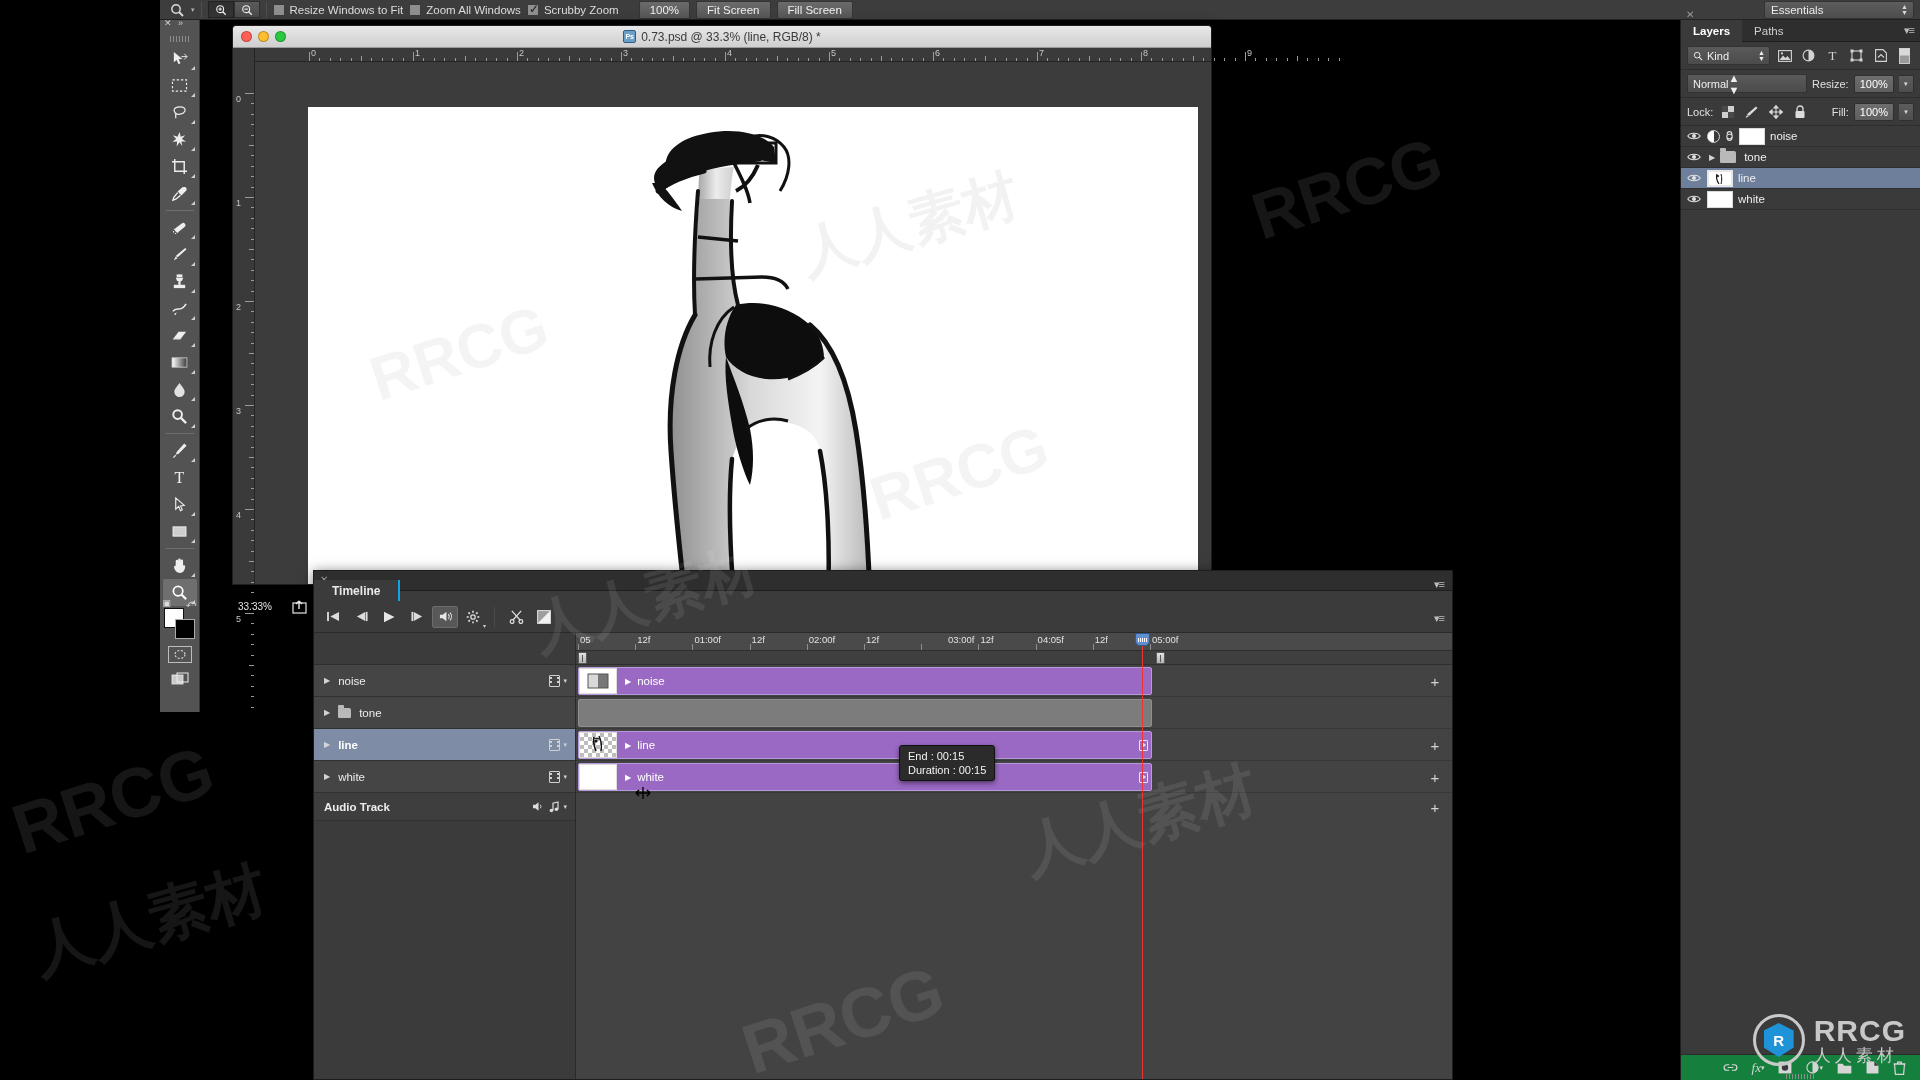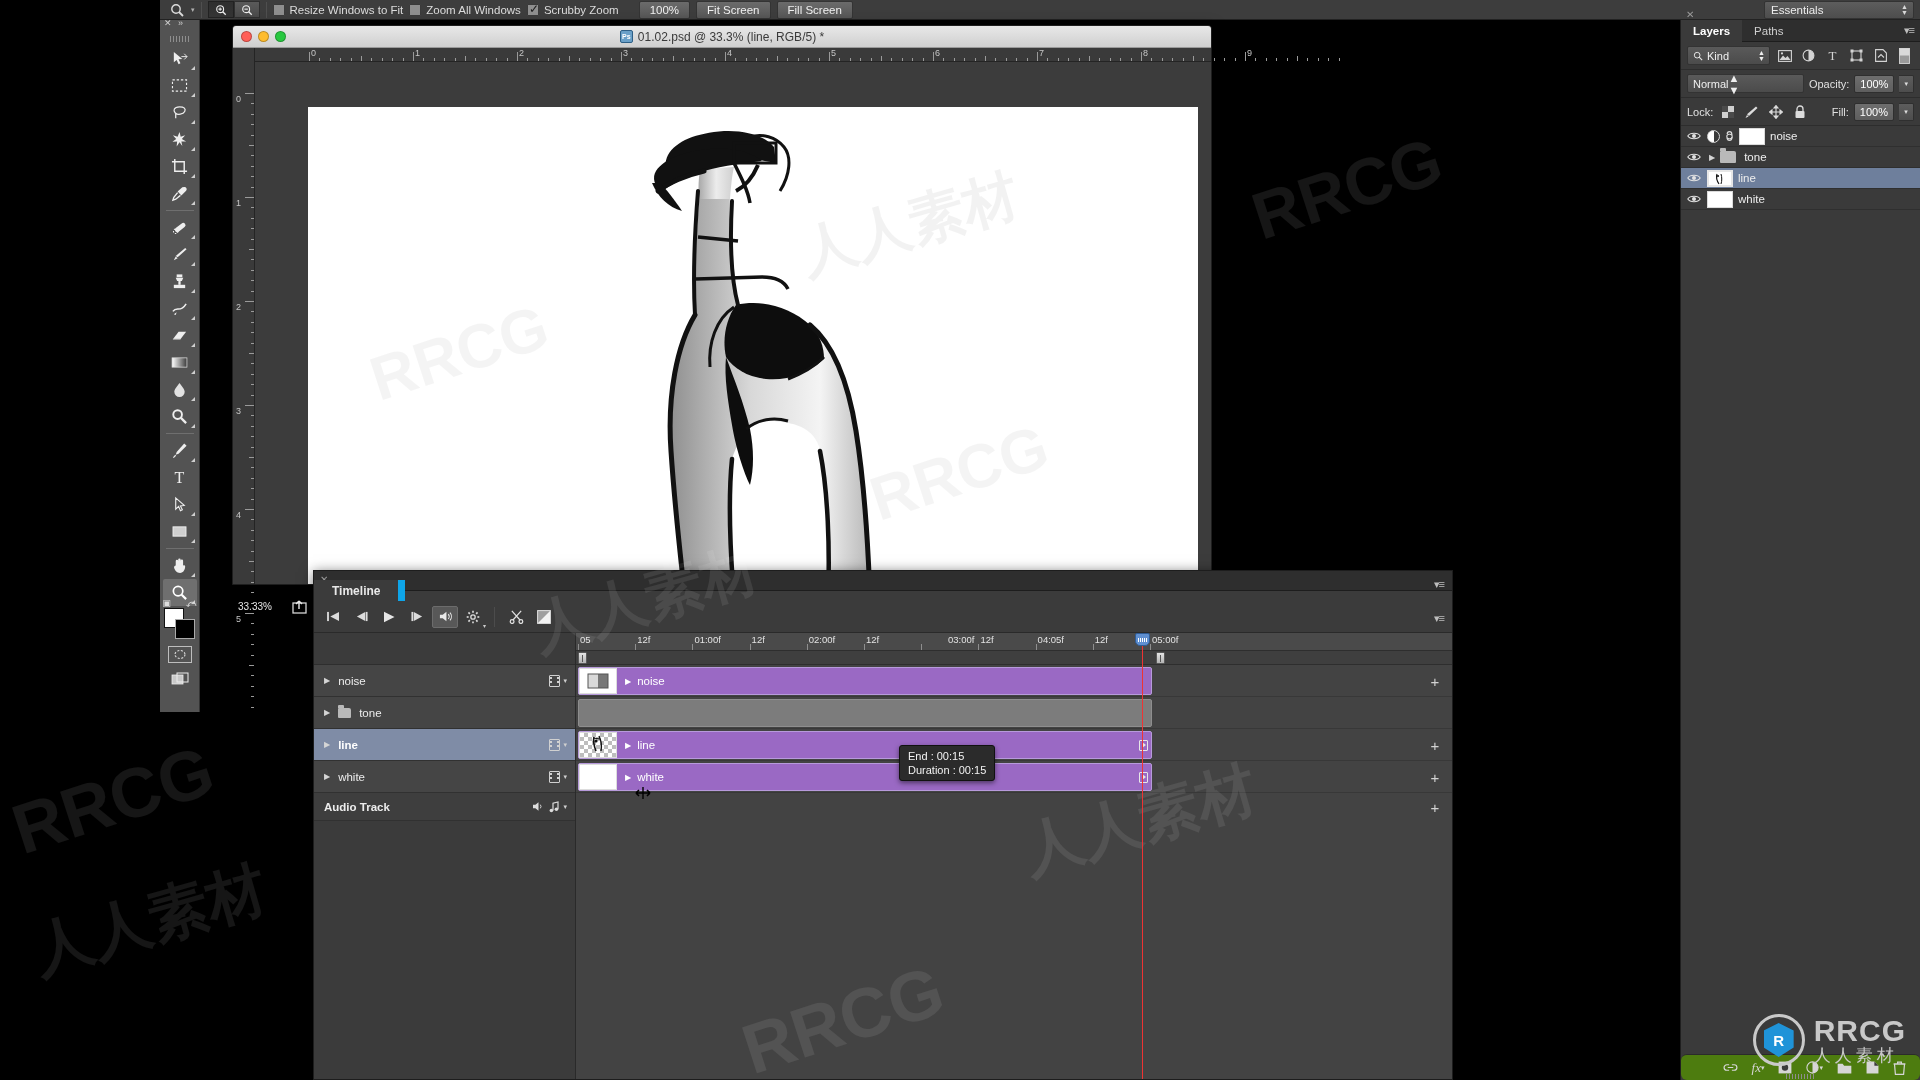--- a/index.html
+++ b/index.html
@@ -67,21 +67,21 @@
 
   
   .fig{position:absolute;left:330px;top:22px;width:260px;height:470px;}
 
   
   .tl-panel{position:absolute;left:313px;top:570px;width:1140px;height:510px;background:#3b3b3b;
     border:1px solid #1d1d1d;box-shadow:0 2px 12px rgba(0,0,0,.55);}
   .tl-tabstrip{height:20px;background:#2e2e2e;position:relative;border-bottom:1px solid #1d1d1d;}
   .tl-x{position:absolute;left:6px;top:3px;font-size:10px;color:#9a9a9a;}
   .tl-tab{position:absolute;left:0;top:9px;height:21px;padding:0 18px;background:#3b3b3b;
-    display:flex;align-items:center;font-size:12px;color:#e9e9e9;font-weight:bold;border-right:7px solid #0ea5e9;}
+    display:flex;align-items:center;font-size:12px;color:#e9e9e9;font-weight:bold;border-right:2px solid #0ea5e9;}
   .tl-menu{position:absolute;right:8px;top:7px;font-size:11px;color:#bdbdbd;letter-spacing:-1px;}
   .tl-body{position:absolute;left:0;right:0;top:30px;bottom:0;background:#3b3b3b;}
   .tl-toolrow{height:32px;display:flex;align-items:center;padding-left:6px;gap:2px;border-bottom:1px solid #2a2a2a;position:relative;}
   .tctl{width:26px;height:22px;display:flex;align-items:center;justify-content:center;color:#d8d8d8;font-size:12px;border-radius:2px;position:relative;}
   .tctl.on{background:#585858;border:1px solid #6c6c6c;}
   .tsep{width:1px;height:20px;background:#2b2b2b;border-right:1px solid #4c4c4c;margin:0 6px;}
 
   .tracks-head{position:absolute;left:0;top:32px;width:262px;bottom:0;background:#3b3b3b;border-right:1px solid #2a2a2a;}
   .trk{height:32px;display:flex;align-items:center;padding-left:10px;gap:8px;border-bottom:1px solid #313131;
     background:#454545;position:relative;}
@@ -151,22 +151,22 @@
   .spin{width:15px;height:18px;background:linear-gradient(#5d5d5d,#4d4d4d);border:1px solid #2f2f2f;border-left:none;
     border-radius:0 2px 2px 0;display:flex;align-items:center;justify-content:center;font-size:7px;color:#ddd;}
   .layer{display:flex;align-items:center;height:21px;border-bottom:1px solid #2f2f2f;padding-left:4px;gap:5px;}
   .layer.sel{background:#6e7f9c;}
   .eye{width:17px;display:flex;align-items:center;justify-content:center;color:#e2e2e2;font-size:11px;}
   .lthumb{width:26px;height:17px;border:1px solid #dadada;background:#fff;flex:0 0 auto;}
   .lthumb.outline{border:2px solid #e6e6e6;}
   .lname{font-size:11.5px;color:#ededed;}
   .adjico{width:13px;height:13px;border-radius:50%;background:linear-gradient(90deg,#fff 50%,#3a3a3a 50%);border:1px solid #d8d8d8;}
   .linkico{font-size:10px;color:#dcdcdc;}
-  .lp-bottom{position:absolute;left:0;right:0;bottom:0;height:26px;background:#4d7c0f;border-top:1px solid #2b2b2b;
-    display:flex;align-items:center;justify-content:flex-end;gap:14px;padding-right:14px;border-radius:6px;}
+  .lp-bottom{position:absolute;left:0;right:0;bottom:0;height:26px;background:#15803d;border-top:1px solid #2b2b2b;
+    display:flex;align-items:center;justify-content:flex-end;gap:14px;padding-right:14px;}
   .lpb{color:#d6d6d6;font-size:12px;display:flex;align-items:center;}
   .lp-grip{position:absolute;left:50%;bottom:1px;transform:translateX(-50%);width:30px;height:5px;
     background:repeating-linear-gradient(90deg,#8e8e8e 0 1px,transparent 1px 3px);}
 
   
   .wm{position:absolute;pointer-events:none;font-weight:bold;color:rgba(255,255,255,.085);white-space:nowrap;}
   .wm-cn{font-family:"DejaVu Sans",sans-serif;}
   .brand{position:absolute;right:14px;bottom:14px;display:flex;align-items:center;gap:9px;z-index:90;}
   .brand-mark{width:52px;height:52px;border-radius:50%;border:3px solid #c9c9c9;display:flex;align-items:center;
     justify-content:center;position:relative;}
@@ -385,21 +385,21 @@
 
   <div class="doc-win">
     <div class="doc-title">
       <div class="traffic">
         <span class="tl" style="background:#ff5f57"></span>
         <span class="tl" style="background:#febc2e"></span>
         <span class="tl" style="background:#28c840"></span>
       </div>
       <div class="doc-title-text">
         <span class="psicon">Ps</span>
-        <span>01.02.psd @ 33.3% (line, RGB/5) *</span>
+        <span>0.73.psd @ 33.3% (line, RGB/8) *</span>
       </div>
     </div>
 
     <div class="ruler-corner"></div>
     <div class="ruler-h" id="rulerH">
         <span class="rt" style="left: 56px; top: 0px;">0</span>
         <span class="tick" style="left: 54px; bottom: 0px; width: 1px; height: 9px;"></span>
         <span class="tick" style="left: 64.4px; bottom: 0px; width: 1px; height: 3px;"></span>
         <span class="tick" style="left: 74.8px; bottom: 0px; width: 1px; height: 3px;"></span>
         <span class="tick" style="left: 85.2px; bottom: 0px; width: 1px; height: 3px;"></span>
@@ -933,21 +933,21 @@
             <rect x="0.5" y="0.5" width="10" height="7" fill="#d9d9d9"></rect>
           </svg>
       </span>
     </div>
 
     <div class="lp-row">
       <div class="blend-sel">
         <span>Normal</span>
         <span class="arrows">▲<br>▼</span>
       </div>
-      <span class="lbl">Opacity:</span>
+      <span class="lbl">Resize:</span>
       <span class="numfield">100%</span>
       <span class="spin">▾</span>
     </div>
 
     <div class="lp-row">
       <span class="lbl">Lock:</span>
       <span class="ftico">
         <svg width="12" height="12" viewBox="0 0 12 12">
             <rect width="12" height="12" fill="#cfcfcf"></rect>
             <rect width="6" height="6" fill="#4a4a4a"></rect>

